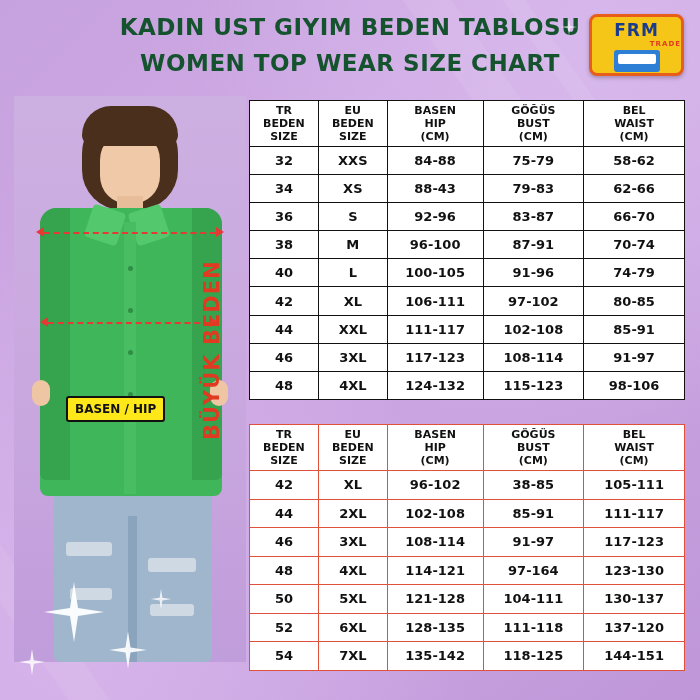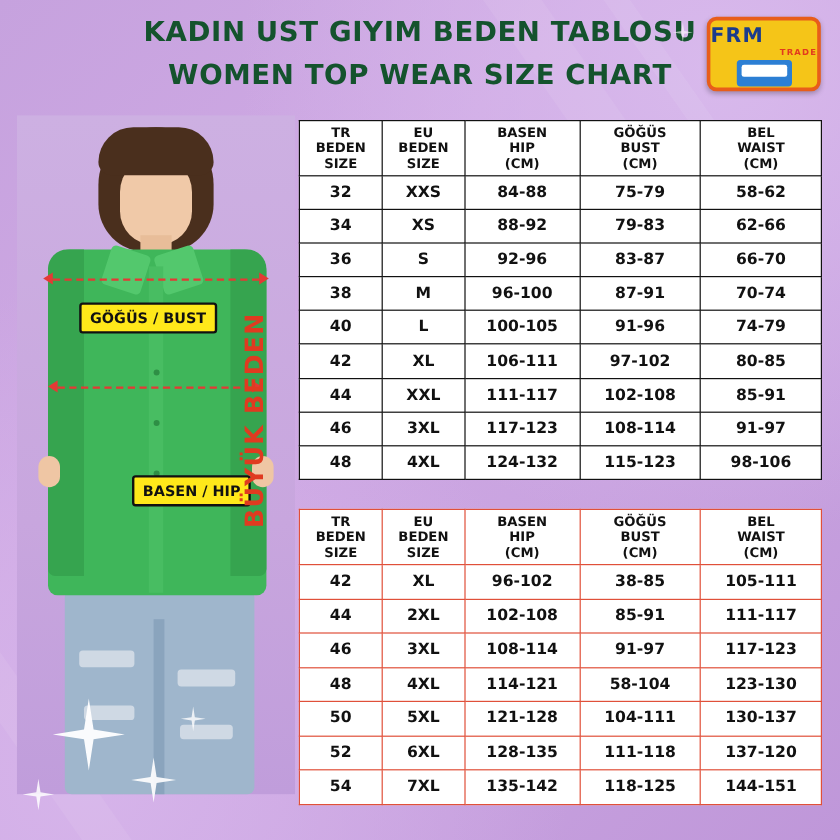--- a/index.html
+++ b/index.html
@@ -42,21 +42,21 @@
     position:absolute; right:16px; top:14px;
     width:95px; height:62px;
     background:#f5c518;
     border:3px solid #e85d1a;
     border-radius:8px;
     box-shadow:0 2px 4px rgba(0,0,0,.25);
     overflow:hidden;
   }
   #logo-text {
     color:#1b3c8c; font-weight:bold; font-size:17px;
-    text-align:left; margin-top:3px; letter-spacing:1px;
+    text-align:center; margin-top:3px; letter-spacing:1px;
   }
   #logo-sub {
     color:#e23a1e; font-weight:bold; font-size:7px;
     text-align:right; letter-spacing:1px;
   }
   #logo-truck {
     width:46px;height:22px;margin:2px auto 0;
     background:#2c7fd4;border-radius:3px;position:relative;
   }
   #logo-truck:after{
@@ -213,27 +213,26 @@
   <div class="btn-dot" style="top:170px;"></div>
   <div class="btn-dot" style="top:212px;"></div>
   <div class="btn-dot" style="top:254px;"></div>
   <div class="btn-dot" style="top:296px;"></div>
   <div class="handL" style="left:18px;top:284px;"></div>
   <div class="handR" style="left:196px;top:284px;"></div>
 
   <div class="measure-line" style="left:30px;top:136px;width:172px;"></div>
   <div class="arrowL" style="left:22px;top:131px;"></div>
   <div class="arrowR" style="left:202px;top:131px;"></div>
-  <div class="label-box" style="left:52px;top:156px;">GÖĞÜS / BUST</div>
 
   <div class="measure-line" style="left:34px;top:226px;width:162px;"></div>
   <div class="arrowL" style="left:26px;top:221px;"></div>
   <div class="arrowR" style="left:196px;top:221px;"></div>
 
-  <div class="label-box" style="left:52px;top:300px;margin-left:44px;">BASEN / HIP</div>
+  <div class="label-box" style="left:52px;top:300px;">BASEN / HIP</div>
 </div>
 
 <div id="buyuk">BÜYÜK BEDEN</div>
 
 <div class="spark" style="left:42px;top:580px;">
   <svg width="64" height="64" viewBox="0 0 64 64">
       <path d="M32 2 L36 28 L62 32 L36 36 L32 62 L28 36 L2 32 L28 28 Z" fill="#ffffff" opacity="0.95"></path>
     </svg>
 </div>
 <div class="spark" style="left:108px;top:630px;">
@@ -291,21 +290,21 @@
       <tr>
         <td class="col1">32</td>
         <td class="col2">XXS</td>
         <td class="col3">84-88</td>
         <td class="col4">75-79</td>
         <td class="col5">58-62</td>
       </tr>
       <tr>
         <td class="col1">34</td>
         <td class="col2">XS</td>
-        <td class="col3">88-92</td>
+        <td class="col3">88-43</td>
         <td class="col4">79-83</td>
         <td class="col5">62-66</td>
       </tr>
       <tr>
         <td class="col1">36</td>
         <td class="col2">S</td>
         <td class="col3">92-96</td>
         <td class="col4">83-87</td>
         <td class="col5">66-70</td>
       </tr>
@@ -403,21 +402,21 @@
         <td class="col1">46</td>
         <td class="col2">3XL</td>
         <td class="col3">108-114</td>
         <td class="col4">91-97</td>
         <td class="col5">117-123</td>
       </tr>
       <tr>
         <td class="col1">48</td>
         <td class="col2">4XL</td>
         <td class="col3">114-121</td>
-        <td class="col4">58-104</td>
+        <td class="col4">97-164</td>
         <td class="col5">123-130</td>
       </tr>
       <tr>
         <td class="col1">50</td>
         <td class="col2">5XL</td>
         <td class="col3">121-128</td>
         <td class="col4">104-111</td>
         <td class="col5">130-137</td>
       </tr>
       <tr>

